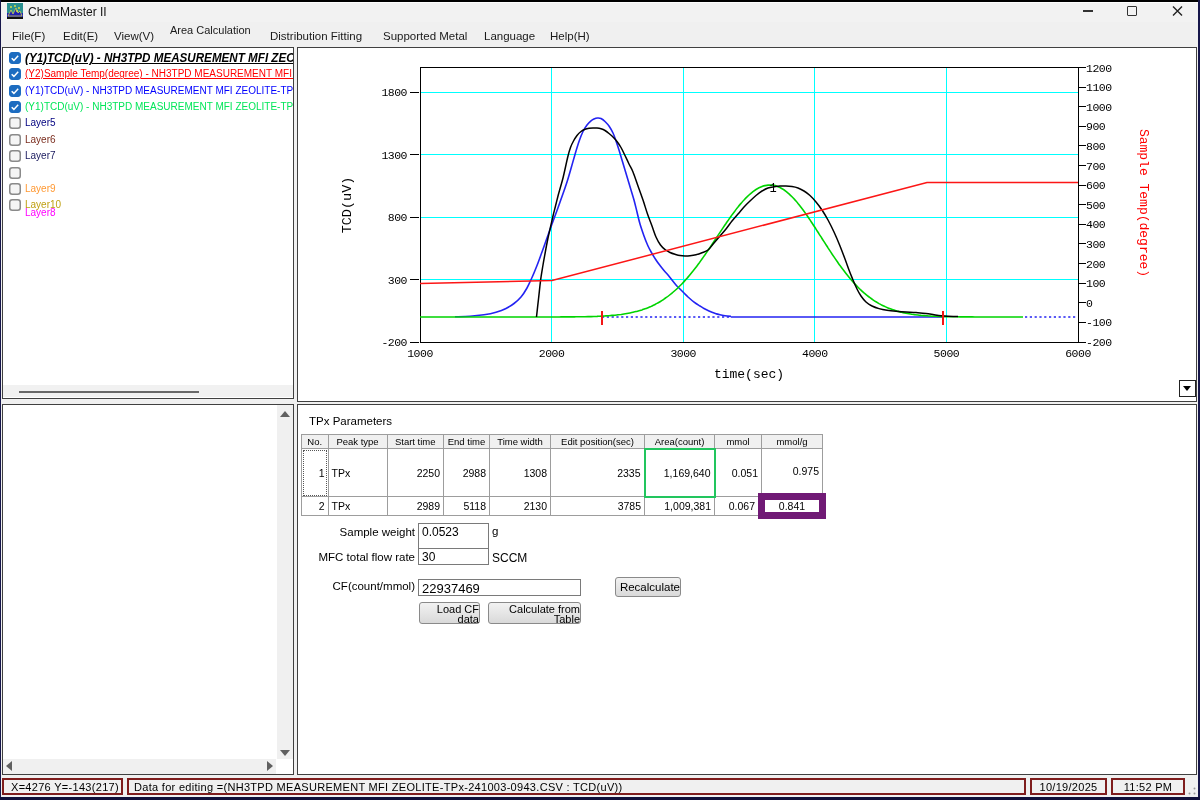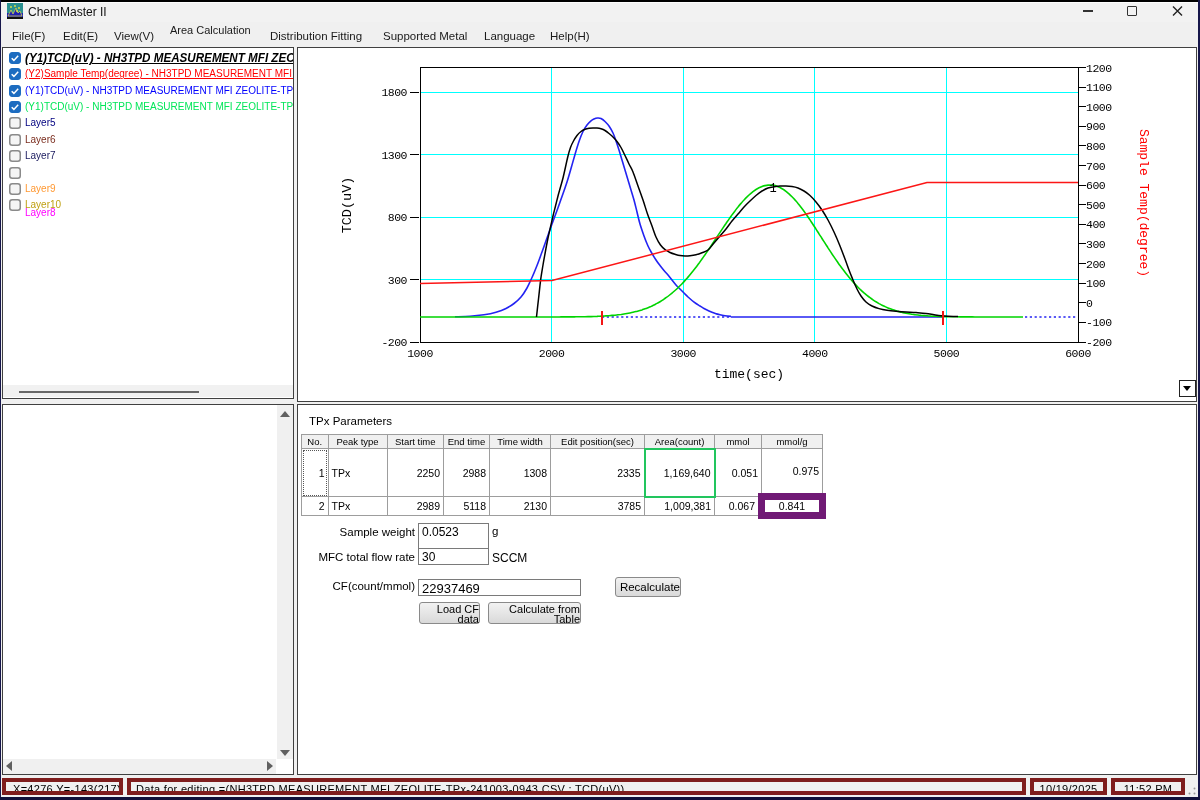--- a/index.html
+++ b/index.html
@@ -2,21 +2,21 @@
 <html><head><meta charset="utf-8"><style>
 * { margin:0; padding:0; box-sizing:border-box; }
 body { width:1200px; height:800px; position:relative; background:#f0f0f0;
   font-family:"Liberation Sans", sans-serif; overflow:hidden; }
 .panel { position:absolute; background:#fff; border:1px solid #404040; }
 .btn { position:absolute; background:linear-gradient(#f2f2f2,#d9d9d9); border:1px solid #8a8a8a;
   border-radius:3px; text-align:right; }
 .inp { position:absolute; background:#fff; border:1px solid #7a7a7a; font-size:12px;
   padding:1px 3px; white-space:nowrap; overflow:hidden; }
 .lbl { position:absolute; font-size:11.5px; text-align:right; white-space:nowrap; }
-.seg { position:absolute; border:4px solid #7f1d1d; font-size:11px; letter-spacing:0.3px; color:#000;
+.seg { position:absolute; border:2px solid #7f1d1d; font-size:11px; letter-spacing:0.3px; color:#000;
   top:778px; height:17px; line-height:15px; overflow:hidden; white-space:nowrap; }
 </style></head>
 <body>
 
 <div style="position:absolute;left:0;top:0;width:1200px;height:2px;background:#000"></div>
 <div style="position:absolute;left:0;top:2px;width:1200px;height:1px;background:#fdfdfd"></div>
 <div style="position:absolute;left:0;top:0;width:1px;height:800px;background:#16164a"></div>
 <div style="position:absolute;right:0;top:0;width:2px;height:800px;background:#16164a"></div>
 <div style="position:absolute;left:0;top:797px;width:1200px;height:3px;background:#10103a"></div>
 

